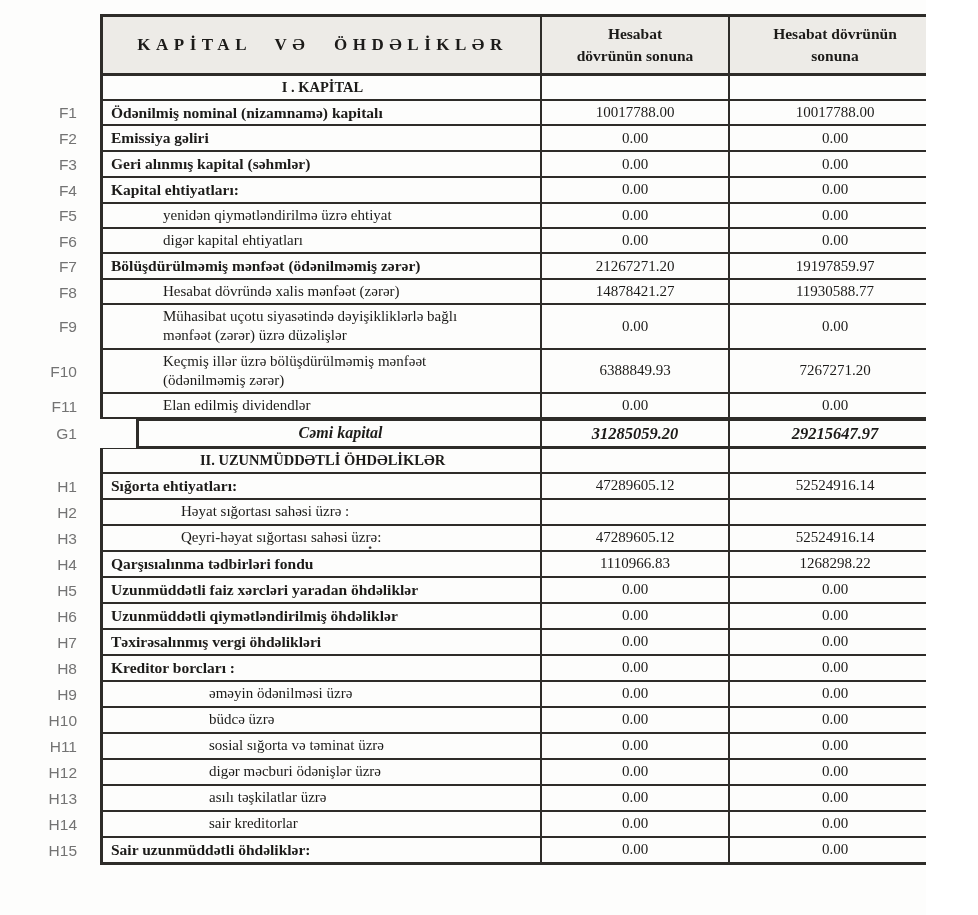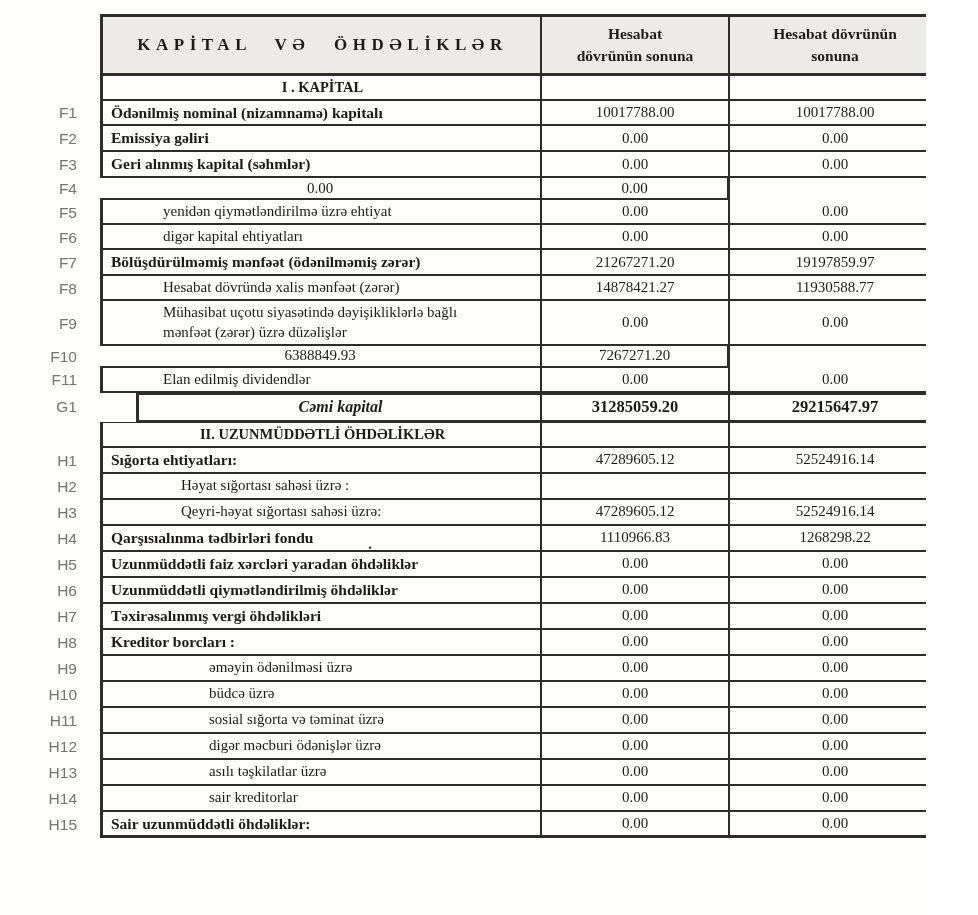--- a/index.html
+++ b/index.html
@@ -87,21 +87,21 @@
   .row-data > div{ min-height:22px; }
   .row-data.rh > div{ min-height:26px; }
   
   .row-total .c{ border-top:2px solid var(--line); }
   .row-total .c-label{
     justify-content:center; text-align:center;
     font-weight:bold; font-style:italic; font-size:16px;
     white-space:normal;
     margin-left:36px;
   }
-  .row-total .c-val{ font-weight:bold; font-size:16.5px; }
+  .row-total .c-val{ font-weight:bold; font-size:16.5px;font-style:italic; }
   .row-total > div{ min-height:29px; }
   .row.last .c{ border-bottom:3px solid var(--line); }
   
   .stray{
     position:absolute; left:368px; top:534px;
     font-weight:bold; font-size:17px; color:#3d3b38;
   }
 </style>
 </head>
 <body>
@@ -133,20 +133,21 @@
         <div class="c c-val c-last">0.00</div>
       </div>
       <div class="row row-data">
         <div class="c-code">F3</div>
         <div class="c c-label bold">Geri alınmış kapital (səhmlər)</div>
         <div class="c c-val">0.00</div>
         <div class="c c-val c-last">0.00</div>
       </div>
       <div class="row row-data">
         <div class="c-code">F4</div>
+        <div class="c c-label bold">Kapital ehtiyatları:</div>
         <div class="c c-val">0.00</div>
         <div class="c c-val c-last">0.00</div>
       </div>
       <div class="row row-data">
         <div class="c-code">F5</div>
         <div class="c c-label ind1">yenidən qiymətləndirilmə üzrə ehtiyat</div>
         <div class="c c-val">0.00</div>
         <div class="c c-val c-last">0.00</div>
       </div>
       <div class="row row-data">
@@ -169,20 +170,22 @@
       </div>
       <div class="row row-data">
         <div class="c-code">F9</div>
         <div class="c c-label ind1">Mühasibat uçotu siyasətində dəyişikliklərlə bağlı
 mənfəət (zərər) üzrə düzəlişlər</div>
         <div class="c c-val">0.00</div>
         <div class="c c-val c-last">0.00</div>
       </div>
       <div class="row row-data">
         <div class="c-code">F10</div>
+        <div class="c c-label ind1">Keçmiş illər üzrə bölüşdürülməmiş mənfəət
+(ödənilməmiş zərər)</div>
         <div class="c c-val">6388849.93</div>
         <div class="c c-val c-last">7267271.20</div>
       </div>
       <div class="row row-data">
         <div class="c-code">F11</div>
         <div class="c c-label ind1">Elan edilmiş dividendlər</div>
         <div class="c c-val">0.00</div>
         <div class="c c-val c-last">0.00</div>
       </div>
       <div class="row row-total">

